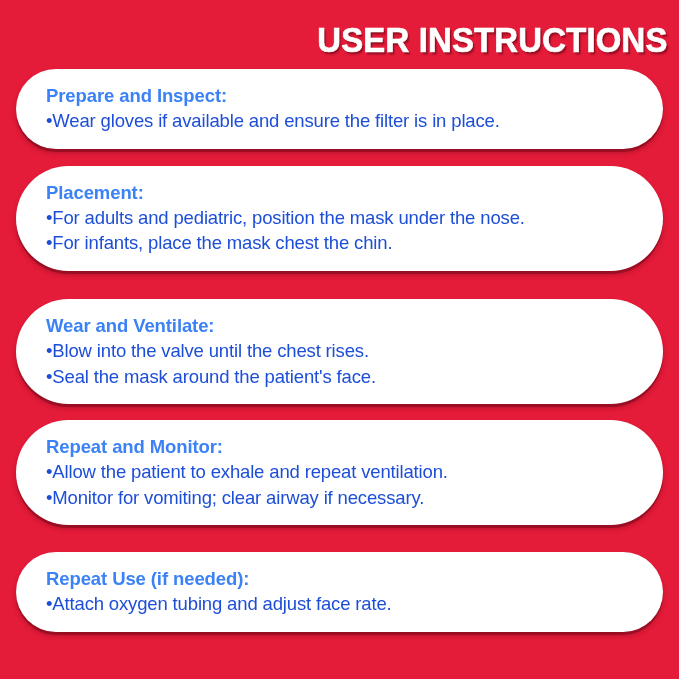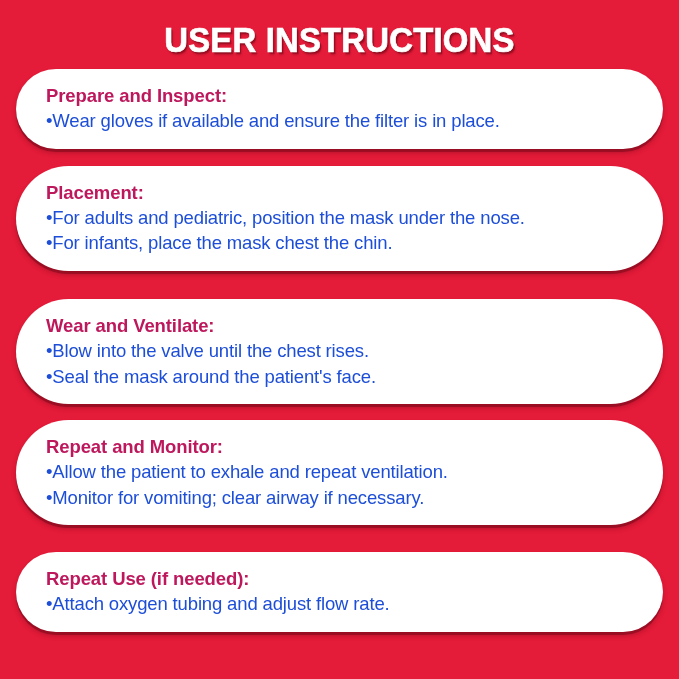--- a/index.html
+++ b/index.html
@@ -16,21 +16,21 @@
     -webkit-font-smoothing: antialiased;
   }
 
   .poster {
     position: relative;
     width: 679px;
     height: 679px;
     background: #E41B39;
     display: flex;
     flex-direction: column;
-    align-items: center;
+    align-items: flex-end;
   }
 
   
   .title {
     margin-top: 22px;
     margin-bottom: 12px;
     color: #FFFFFF;
     font-family: "Liberation Sans", sans-serif;
     font-size: 35px;
     font-weight: 700;
@@ -64,21 +64,21 @@
     box-shadow: 0 3px 0 rgba(115,8,24,0.50), 0 4px 5px rgba(90,4,16,0.30);
   }
 
   .card-1 { margin-bottom: 17px; }
   .card-2 { margin-bottom: 28px; }
   .card-3 { margin-bottom: 16px; }
   .card-4 { margin-bottom: 27px; }
   .card-5 { margin-bottom: 0; }
 
   .card-heading {
-    color: #be185d;
+    color: #3b82f6;
     font-family: "Liberation Sans", sans-serif;
     font-size: 18.5px;
     font-weight: 700;
     line-height: 1.36;
     letter-spacing: -0.1px;
     white-space: nowrap;
   }
 
   .card-line {
     color: #1d4ed8;
@@ -139,18 +139,18 @@
         <span class="bullet">•</span><span class="bullet-text">Allow the patient to exhale and repeat ventilation.</span>
       </div>
       <div class="card-line">
         <span class="bullet">•</span><span class="bullet-text">Monitor for vomiting; clear airway if necessary.</span>
       </div>
     </div>
 
     <div class="card card-5">
       <div class="card-heading">Repeat Use (if needed):</div>
       <div class="card-line">
-        <span class="bullet">•</span><span class="bullet-text">Attach oxygen tubing and adjust flow rate.</span>
+        <span class="bullet">•</span><span class="bullet-text">Attach oxygen tubing and adjust face rate.</span>
       </div>
     </div>
 
   </div>
 </div>
 
 </body></html>

